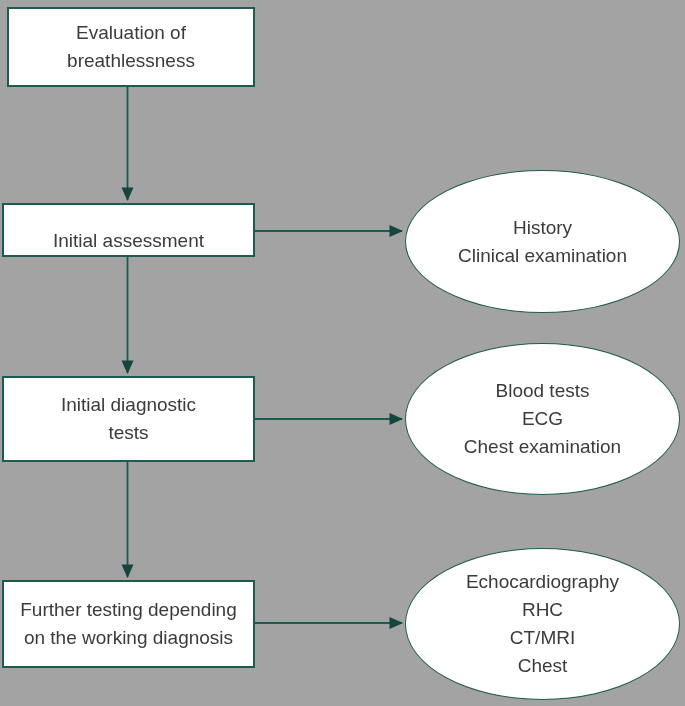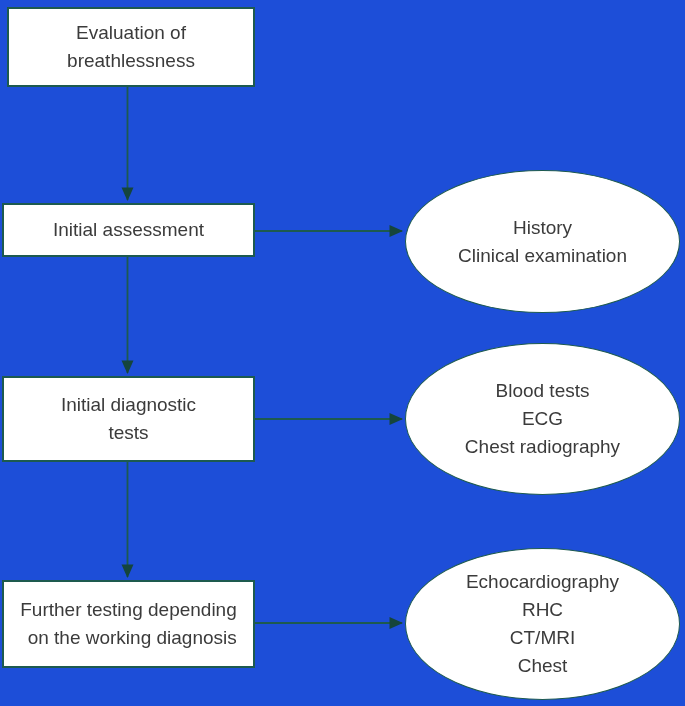--- a/index.html
+++ b/index.html
@@ -5,21 +5,21 @@
   html, body {
     margin: 0;
     padding: 0;
     background: #ffffff;
     font-family: "Liberation Sans", "DejaVu Sans", sans-serif;
   }
   .canvas {
     position: relative;
     width: 685px;
     height: 706px;
-    background: #1d4ed8;
+    background: #a3a3a3;
     overflow: hidden;
   }
   .connector-layer {
     position: absolute;
     left: 0;
     top: 0;
     width: 685px;
     height: 706px;
   }
   .node {
@@ -40,23 +40,23 @@
     padding: 0 4px;
   }
   .box {
     border: 2px solid #1d5a4f;
   }
   .ellipse {
     border: 1.6px solid #1d5a4f;
     border-radius: 50%;
   }
   #box-1 { left: 7px;  top: 7px;   width: 248px; height: 80px; }
-  #box-2 { left: 2px;  top: 203px; width: 253px; height: 54px; }
+  #box-2 { left: 2px;  top: 203px; width: 253px; height: 54px; align-items: flex-end; }
   #box-3 { left: 2px;  top: 376px; width: 253px; height: 86px; }
-  #box-4 { left: 2px;  top: 580px; width: 253px; height: 88px; text-align: right; }
+  #box-4 { left: 2px;  top: 580px; width: 253px; height: 88px; }
   #ellipse-1 { left: 405px; top: 170px; width: 275px; height: 143px; }
   #ellipse-2 { left: 405px; top: 343px; width: 275px; height: 152px; }
   #ellipse-3 { left: 405px; top: 548px; width: 275px; height: 152px; }
 </style>
 </head>
 <body>
 
 <div class="canvas">
 
   <svg class="connector-layer" viewBox="0 0 685 706" xmlns="http://www.w3.org/2000/svg">
@@ -95,21 +95,21 @@
   </div>
 
   <div class="node ellipse" id="ellipse-1">
     <span>History
 Clinical examination</span>
   </div>
 
   <div class="node ellipse" id="ellipse-2">
     <span>Blood tests
 ECG
-Chest radiography</span>
+Chest examination</span>
   </div>
 
   <div class="node ellipse" id="ellipse-3">
     <span>Echocardiography
 RHC
 CT/MRI
 Chest</span>
   </div>
 
 </div>

